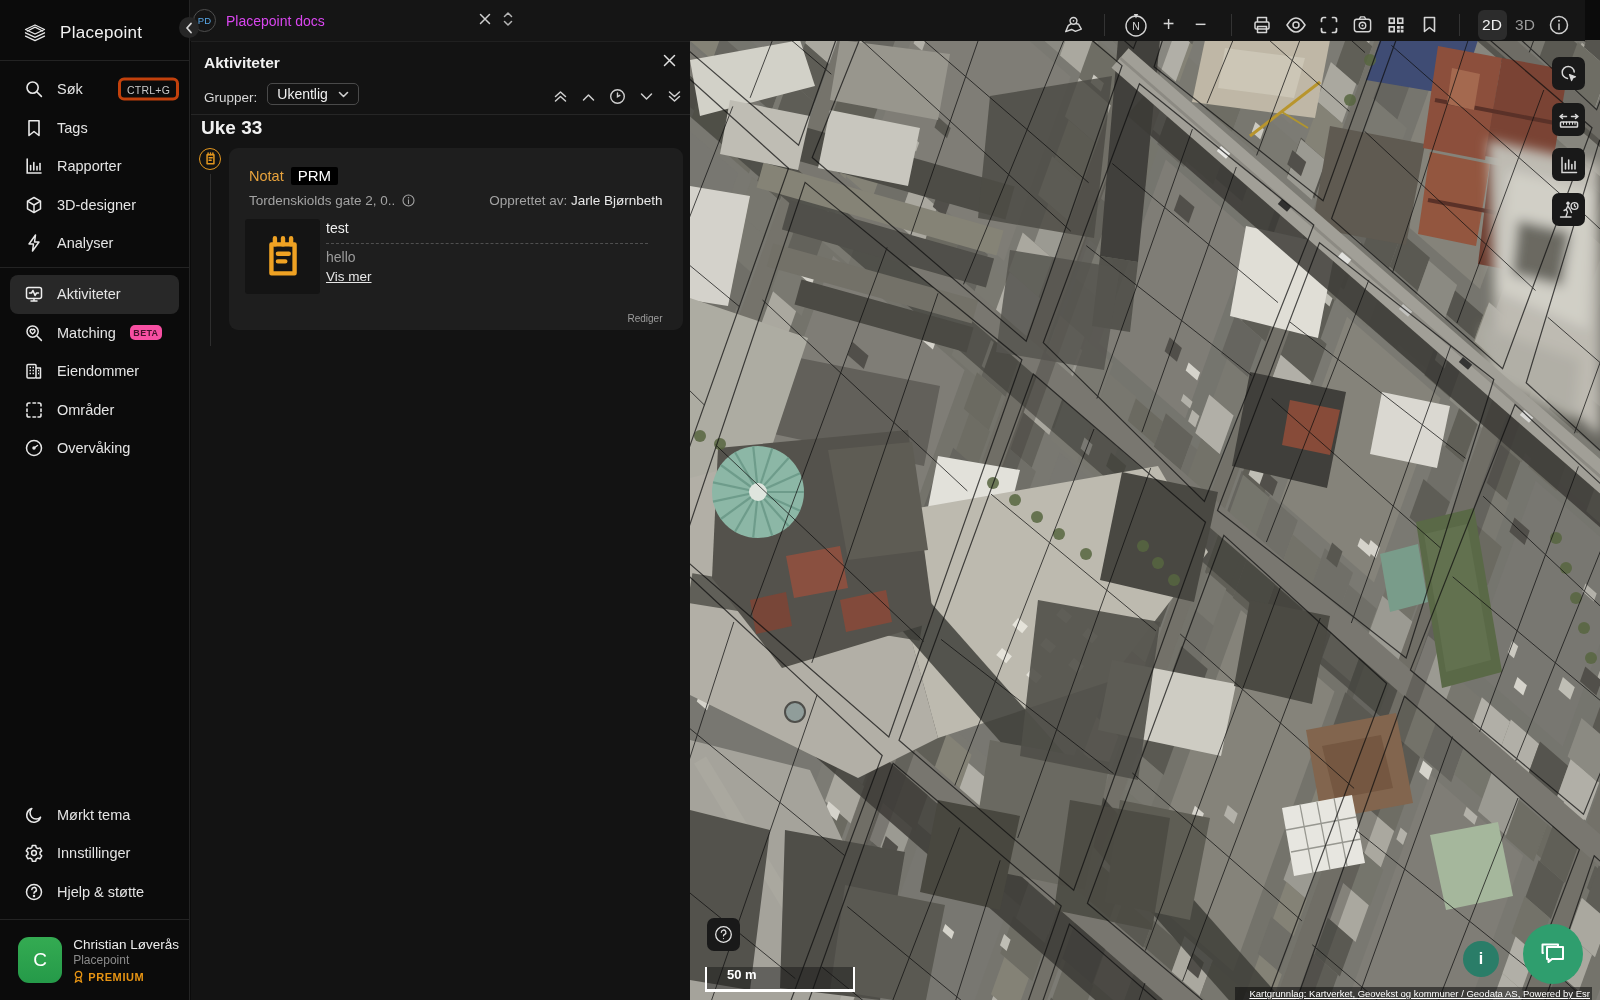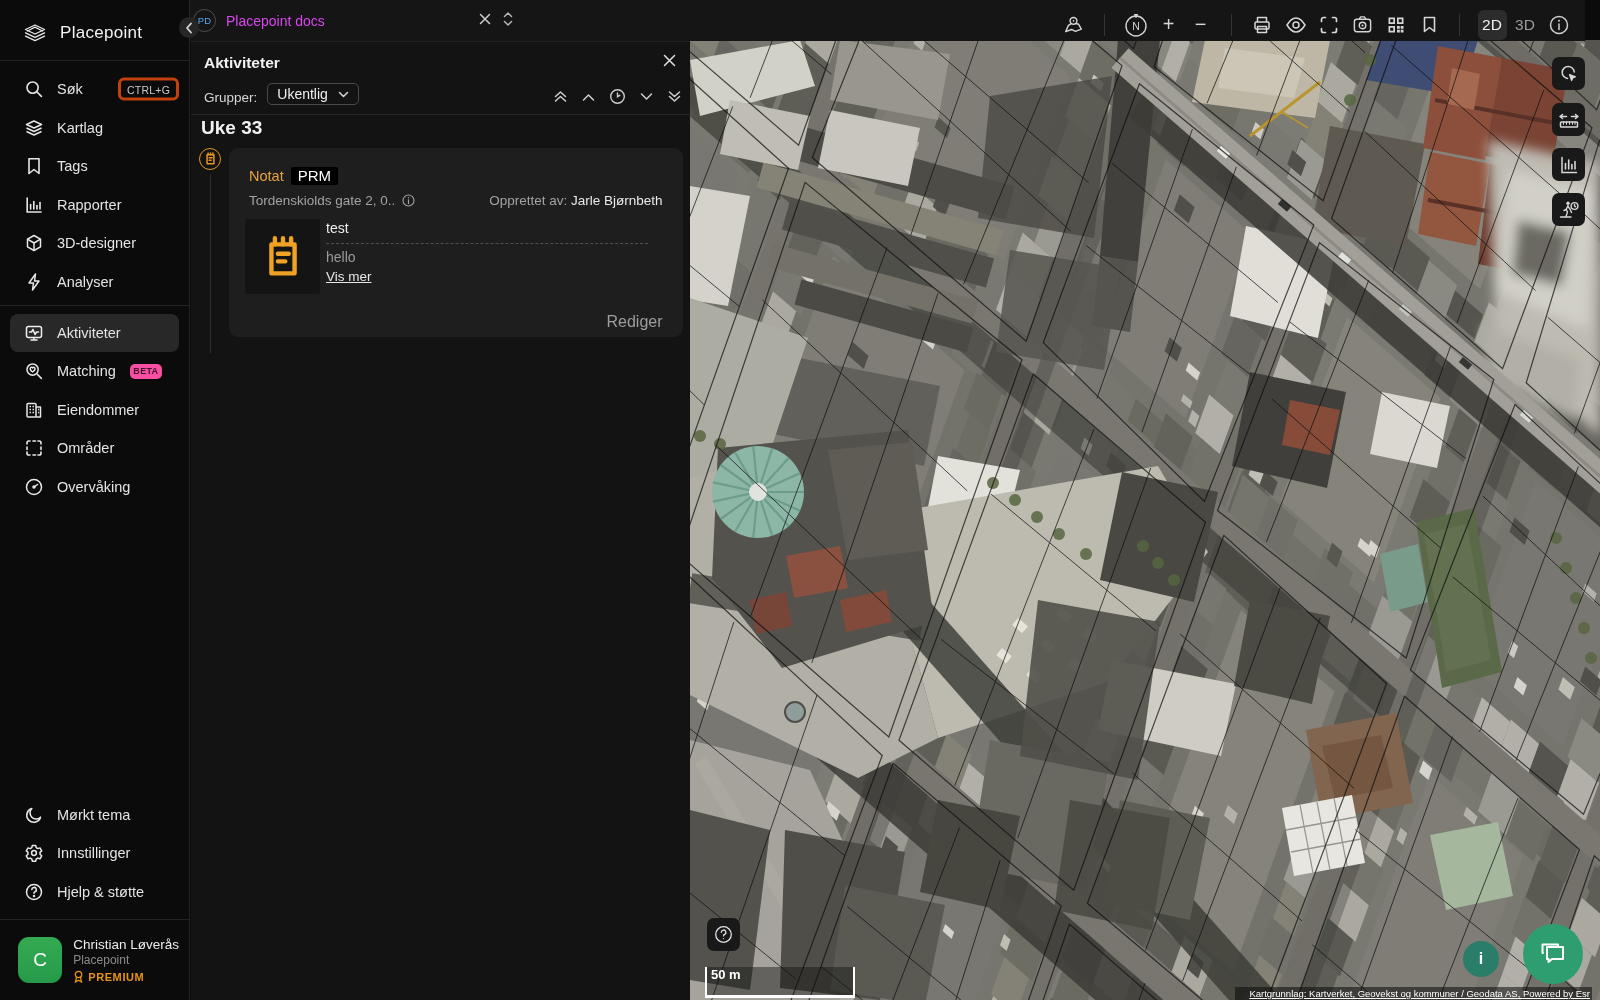--- a/index.html
+++ b/index.html
@@ -85,34 +85,34 @@
   .c-who b { color:#e9e9e9; font-weight:400; }
   .c-body { display:flex; margin-top:11px; gap:6px; margin-left:-4px; }
   .c-thumb { width:75px; height:75px; background:#141414; border-radius:3px; flex:0 0 75px;
     display:flex; align-items:center; justify-content:center; }
   .c-txt { flex:1; padding-top:1px; }
   .c-test { color:#ededed; font-size:14px; }
   .c-dash { border-top:1.5px dashed #4f4f4f; margin:7px 15px 5px 0; }
   .c-hello { color:#9b9b9b; font-size:14px; }
   .c-more { color:#e6e6e6; font-size:13.5px; text-decoration:underline; margin-top:4px;
     display:inline-block; }
-  .c-edit { text-align:right; color:#9d9d9d; font-size:16px; margin-top:19px; }
+  .c-edit { text-align:right; color:#9d9d9d; font-size:10px; margin-top:19px; }
 
   
   #map { position:absolute; left:690px; top:40px; width:910px; height:960px; z-index:5; }
   #collapse { position:absolute; left:179px; top:17px; width:20px; height:21px; z-index:40;
     background:#262626; border-radius:50%; display:flex; align-items:center;
     justify-content:center; color:#ddd; }
   .map-btn { position:absolute; width:33px; height:33px; background:#191919; border-radius:7px;
     display:flex; align-items:center; justify-content:center; z-index:8; }
   #help-btn { left:17px; top:878px; }
-  .scalebar { position:absolute; left:15px; top:927px; width:150px; height:31px;
+  .scalebar { position:absolute; left:15px; top:927px; width:150px; height:25px;
     background:rgba(20,20,20,.45); border-left:2.5px solid #fff; border-right:2.5px solid #fff;
     border-bottom:3px solid #fff; z-index:8; color:#fff; font-size:13px; font-weight:700;
-    padding-left:4px; line-height:15px; }
+    padding-left:20px; line-height:15px; }
   .attrib { position:absolute; right:8px; bottom:0; height:13px; background:rgba(10,10,10,.55);
     color:#fff; font-size:9.5px; line-height:13px; padding:0 2px 0 14px; z-index:8;
     white-space:nowrap;text-decoration:underline; }
   .fab-info { position:absolute; left:773px; top:901px; width:36px; height:36px; border-radius:50%;
     background:#2a7d68; color:#fff; z-index:9; display:flex; align-items:center;
     justify-content:center; font-size:16px; font-weight:700; }
   .fab-chat { position:absolute; left:833px; top:884px; width:60px; height:60px; border-radius:50%;
     background:#2f9e6e; z-index:9; display:flex; align-items:center; justify-content:center; }
 </style>
 </head>
@@ -128,25 +128,20 @@
         <path d="M5.5 9 L13 5.2 L20.5 9"></path>
       </svg>
       <div class="logo-txt">Placepoint</div>
     </div>
     <div class="sb-div"></div>
     <nav class="nav">
       <div class="nav-item"><svg class="ic" viewBox="0 0 20 20" fill="none" stroke="#e8e8e8" stroke-width="1.6" stroke-linecap="round">
             <circle cx="8.6" cy="8.6" r="5.6"></circle>
             <path d="M13 13 L17.4 17.4"></path>
           </svg>Søk<span class="kbd">CTRL+G</span></div>
-      <div class="nav-item"><svg class="ic" viewBox="0 0 20 20" fill="none" stroke="#e8e8e8" stroke-width="1.5" stroke-linejoin="round">
-            <path d="M2.5 6.5 L10 3 L17.5 6.5 L10 10 Z"></path>
-            <path d="M2.5 10 L10 13.5 L17.5 10"></path>
-            <path d="M2.5 13.5 L10 17 L17.5 13.5"></path>
-          </svg>Kartlag</div>
       <div class="nav-item"><svg class="ic" viewBox="0 0 20 20" fill="none" stroke="#e8e8e8" stroke-width="1.6" stroke-linejoin="round">
             <path d="M5 2.8 H15 V17.5 L10 13.5 L5 17.5 Z"></path>
           </svg>Tags</div>
       <div class="nav-item"><svg class="ic" viewBox="0 0 20 20" fill="none" stroke="#e8e8e8" stroke-width="1.6" stroke-linecap="round">
             <path d="M3.2 3 V17 H17"></path>
             <path d="M6.6 14 V9.5"></path>
             <path d="M9.8 14 V6.5"></path>
             <path d="M13 14 V10.5"></path>
             <path d="M16 14 V7.5"></path>
           </svg>Rapporter</div>

